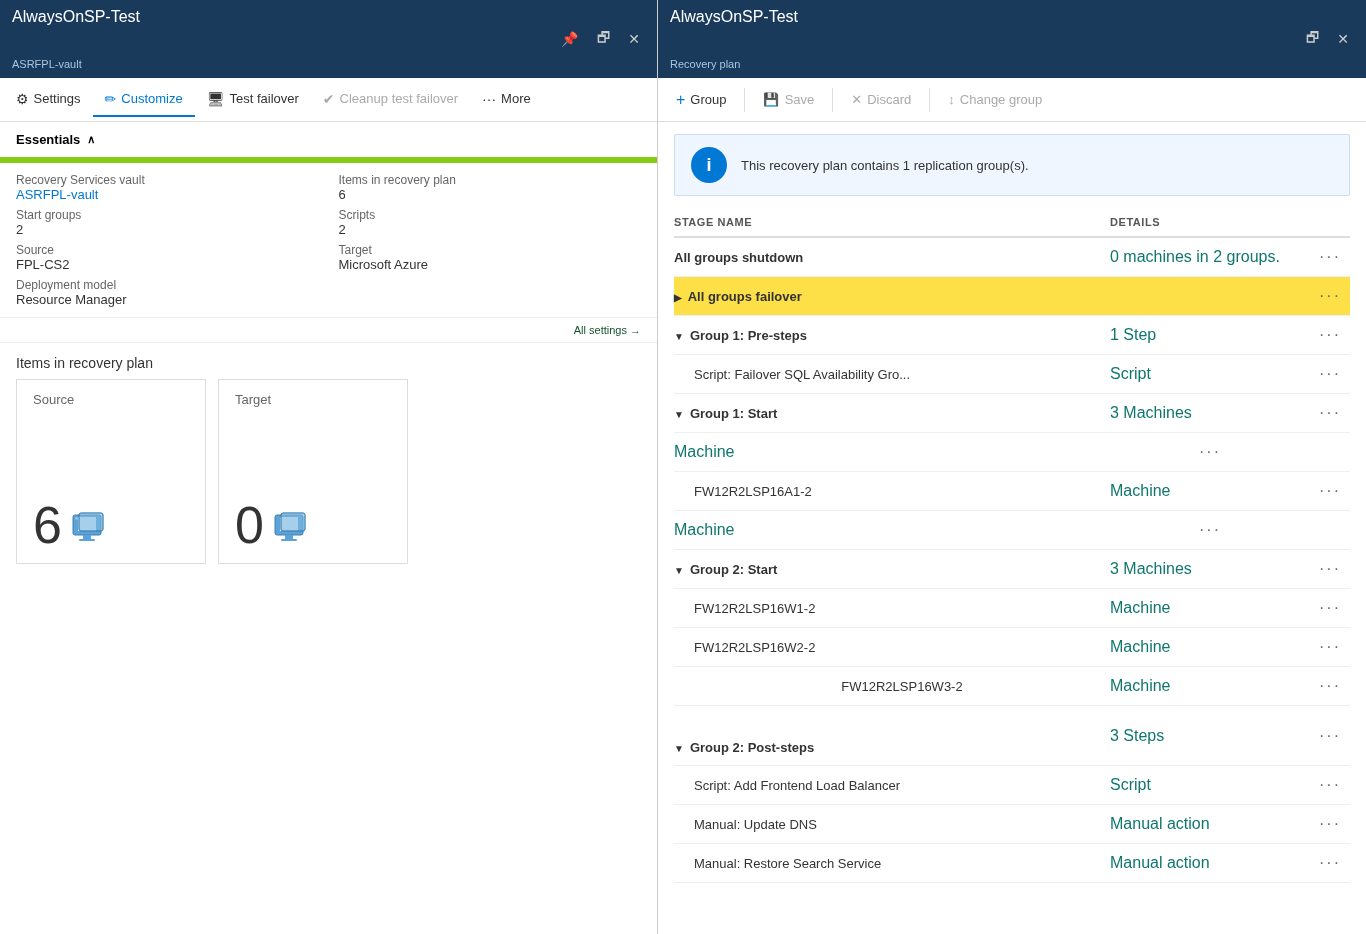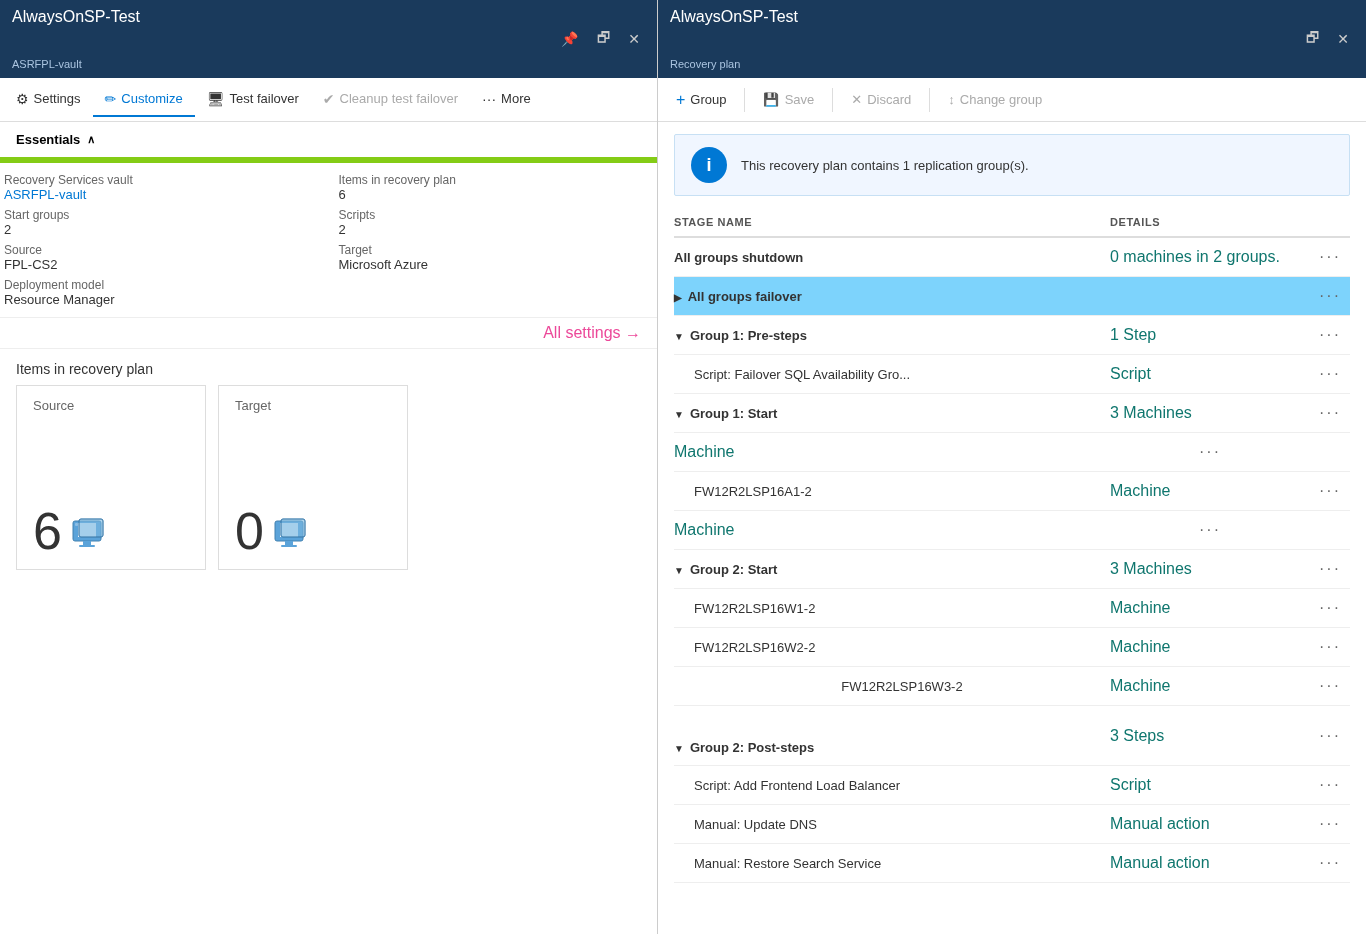--- a/index.html
+++ b/index.html
@@ -73,35 +73,35 @@
       font-size: 13px;
       font-weight: 600;
       border-bottom: 6px solid #84cc16;
       cursor: pointer;
     }
     .essentials-header .chevron { font-size: 11px; }
 
     .essentials-grid {
       display: grid;
       grid-template-columns: 1fr 1fr;
-      padding: 10px 4px;
+      padding: 10px 16px;
       gap: 6px 20px;
       border-bottom: 1px solid #eee;
     }
     .essentials-item { }
     .essentials-label { color: #666; font-size: 12px; }
     .essentials-value { font-size: 13px; color: #333; }
     .essentials-value.link { color: #0078d4; cursor: pointer; }
     .all-settings {
       display: flex;
       justify-content: flex-end;
       padding: 6px 16px;
       border-bottom: 1px solid #eee;
     }
-    .all-settings a { color: #ec4899; cursor: pointer; font-size: 16px; text-decoration: none; }
+    .all-settings a { color: #14532d; cursor: pointer; font-size: 11px; text-decoration: none; }
 
     
     .section-title {
       padding: 12px 16px 8px;
       font-size: 14px;
       font-weight: 400;
       color: #333;
     }
     .items-grid {
       display: flex;
@@ -191,21 +191,21 @@
       text-transform: uppercase;
       letter-spacing: 0.05em;
     }
     .plan-row {
       display: grid;
       grid-template-columns: 1fr 200px 40px;
       padding: 10px 0;
       border-bottom: 1px solid #eee;
       align-items: center;
     }
-    .plan-row.highlighted { background: #7dd3fc; }
+    .plan-row.highlighted { background: #fde047; }
     .plan-row-name { font-size: 13px; color: #333; }
     .plan-row-details { font-size: 16px; color: #0f766e; }
     .plan-row-more {
       font-size: 16px;
       color: #666;
       cursor: pointer;
       text-align: center;
       letter-spacing: 2px;
     }
 

